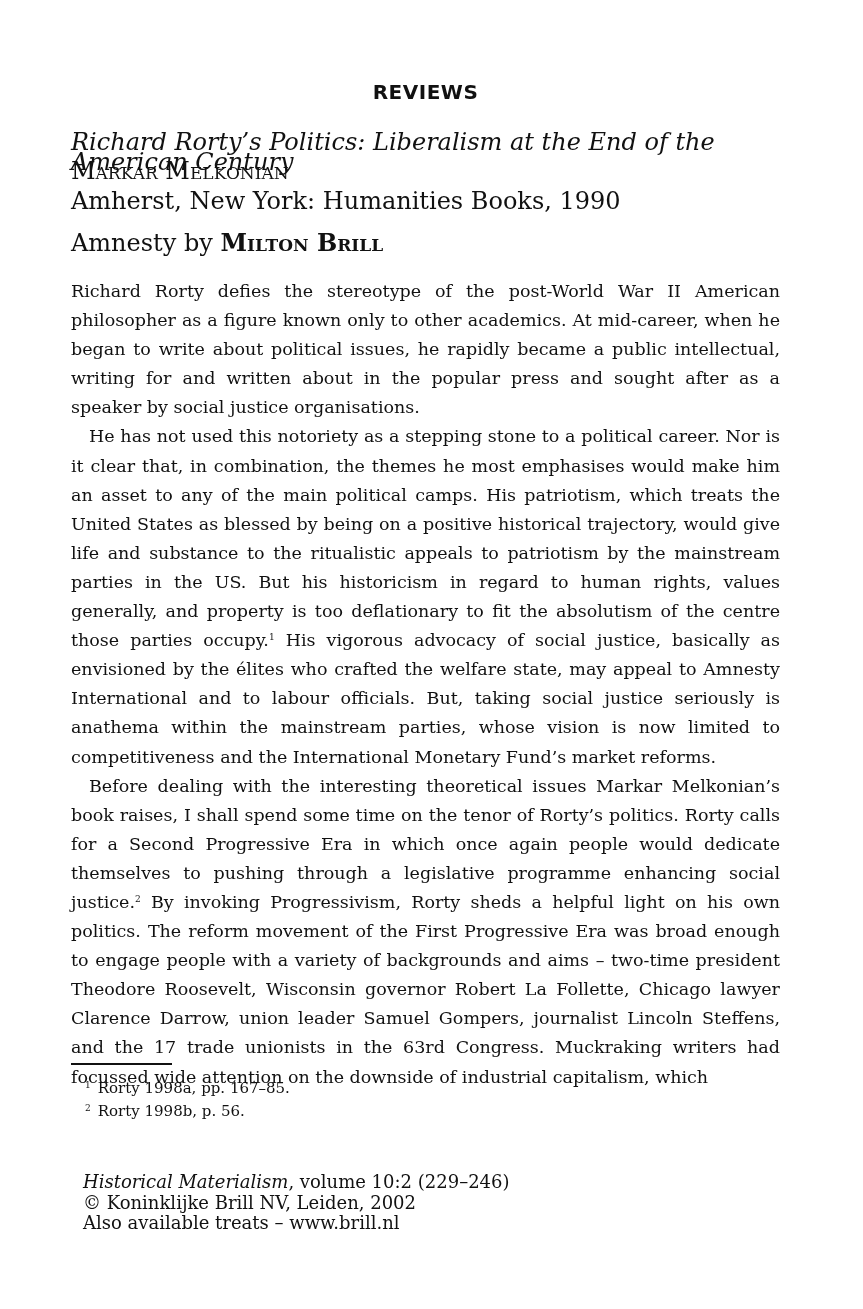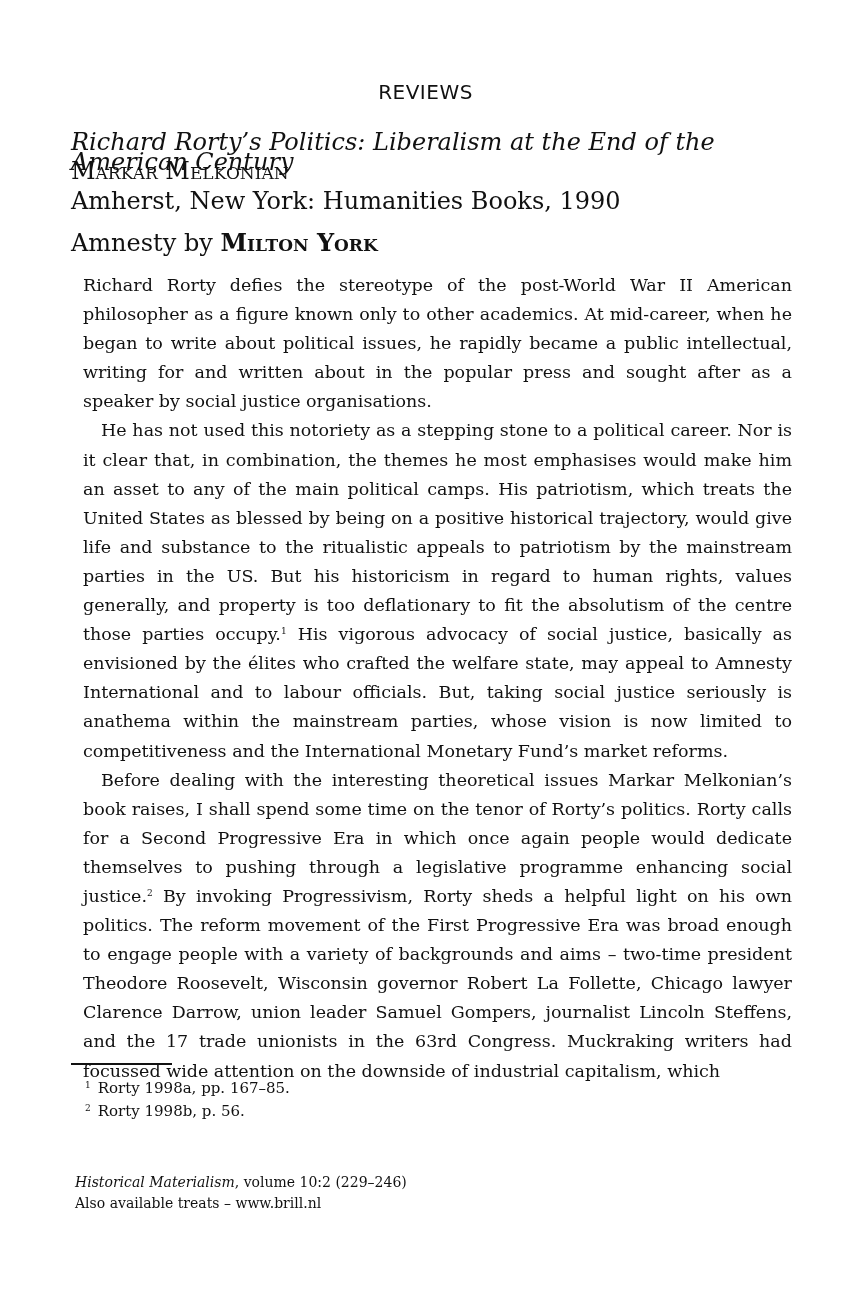--- a/index.html
+++ b/index.html
@@ -1,59 +1,60 @@
 <!DOCTYPE html>
 <html><head>
 <meta charset="utf-8">
 <style>
   html, body { margin: 0; padding: 0; background: #ffffff; }
   body { width: 863px; height: 1309px; position: relative; overflow: hidden;
          font-family: "DejaVu Serif", "Liberation Serif", serif; color: #111; }
   .page { position: absolute; left: 71px; top: 0; width: 709px; }
   .section-title { position: absolute; top: 80px; left: 0; width: 100%; text-align: center;
-         font-family: "DejaVu Sans", "Liberation Sans", sans-serif; font-weight: normal;
+         font-family: "DejaVu Sans", "Liberation Sans", sans-serif; font-weight: bold;
          font-size: 20px; letter-spacing: 0.5px; margin: 0; }
   .meta { position: absolute; left: 0; font-size: 24px; line-height: 20px; margin: 0; }
   .book-title { top: 132px; font-style: italic; }
   .book-author { top: 161px; font-variant: small-caps; text-align: right; }
   .book-pub { top: 191px; }
   .reviewer { top: 233px; }
   .reviewer-name { font-variant: small-caps; font-weight: bold; }
-  .body-text { position: absolute; top: 271px; left: 0; width: 709px;
-         font-size: 17.5px; line-height: 29.1px; text-align: justify; hyphens: manual; margin-left: 12px; }
+  .body-text { position: absolute; top: 277px; left: 0; width: 709px;
+         font-size: 17.5px; line-height: 29.1px; text-align: justify; hyphens: manual; }
   .body-text p { margin: 0; }
   .body-text p.indent { text-indent: 18px; }
   sup { font-size: 9px; vertical-align: 6px; line-height: 0; }
   .fn-rule { position: absolute; top: 1063px; left: 0; width: 101px; height: 2px; background: #111; }
   .footnotes { position: absolute; top: 1075px; left: 14px; font-size: 15px; line-height: 20px; }
   .footnotes div { margin: 0; }
   .fn-num { font-size: 9px; vertical-align: 5px; margin-right: 7px; }
-  .journal-info { position: absolute; top: 1172px; left: 4px; font-size: 14px; line-height: 20.5px; }
+  .journal-info { position: absolute; top: 1172px; left: 12px; font-size: 18px; line-height: 20.5px; }
   .journal-info em { font-style: italic; }
 </style>
 </head>
 <body>
 
 <div class="page">
   <h1 class="section-title">REVIEWS</h1>
 
   <div class="meta book-title">Richard Rorty’s Politics: Liberalism at the End of the American Century</div>
   <div class="meta book-author">Markar Melkonian</div>
   <div class="meta book-pub">Amherst, New York: Humanities Books, 1990</div>
-  <div class="meta reviewer"><span>Amnesty by </span><span class="reviewer-name">Milton York</span></div>
+  <div class="meta reviewer"><span>Amnesty by </span><span class="reviewer-name">Milton Brill</span></div>
 
   <div class="body-text">
     <p>Richard Rorty defies the stereotype of the post-World War II American philosopher as a figure known only to other academics. At mid-career, when he began to write about political issues, he rapidly became a public intellectual, writing for and writ­ten about in the popular press and sought after as a speaker by social justice organisations.</p>
     <p class="indent"><span>He has not used this notoriety as a stepping stone to a political career. Nor is it clear that, in combination, the themes he most emphasises would make him an asset to any of the main political camps. His patriotism, which treats the United States as blessed by being on a positive historical trajectory, would give life and substance to the ritualistic appeals to patriotism by the mainstream parties in the US. But his his­toricism in regard to human rights, values generally, and property is too deflationary to fit the absolutism of the centre those parties occupy.</span><sup>1</sup><span> His vigorous advocacy of social justice, basically as envisioned by the élites who crafted the welfare state, may appeal to Amnesty International and to labour officials. But, taking social justice seriously is anathema within the mainstream parties, whose vision is now limited to competitiveness and the International Monetary Fund’s market reforms.</span></p>
     <p class="indent"><span>Before dealing with the interesting theoretical issues Markar Melkonian’s book raises, I shall spend some time on the tenor of Rorty’s politics. Rorty calls for a Second Progressive Era in which once again people would dedicate themselves to pushing through a legislative programme enhancing social justice.</span><sup>2</sup><span> By invoking Progressivism, Rorty sheds a helpful light on his own politics. The reform movement of the First Progressive Era was broad enough to engage people with a variety of backgrounds and aims – two-time president Theodore Roosevelt, Wisconsin governor Robert La Follette, Chicago lawyer Clarence Darrow, union leader Samuel Gompers, journal­ist Lincoln Steffens, and the 17 trade unionists in the 63rd Congress. Muckraking writers had focussed wide attention on the downside of industrial capitalism, which</span></p>
   </div>
 
   <div class="fn-rule"></div>
   <div class="footnotes">
     <div><span class="fn-num">1</span><span>Rorty 1998a, pp. 167–85.</span></div>
     <div><span class="fn-num">2</span><span>Rorty 1998b, p. 56.</span></div>
   </div>
 
   <div class="journal-info">
     <div><em>Historical Materialism</em><span>, volume 10:2 (229–246)</span></div>
+    <div>© Koninklijke Brill NV, Leiden, 2002</div>
     <div>Also available treats – www.brill.nl</div>
   </div>
 </div>
 
 </body></html>

